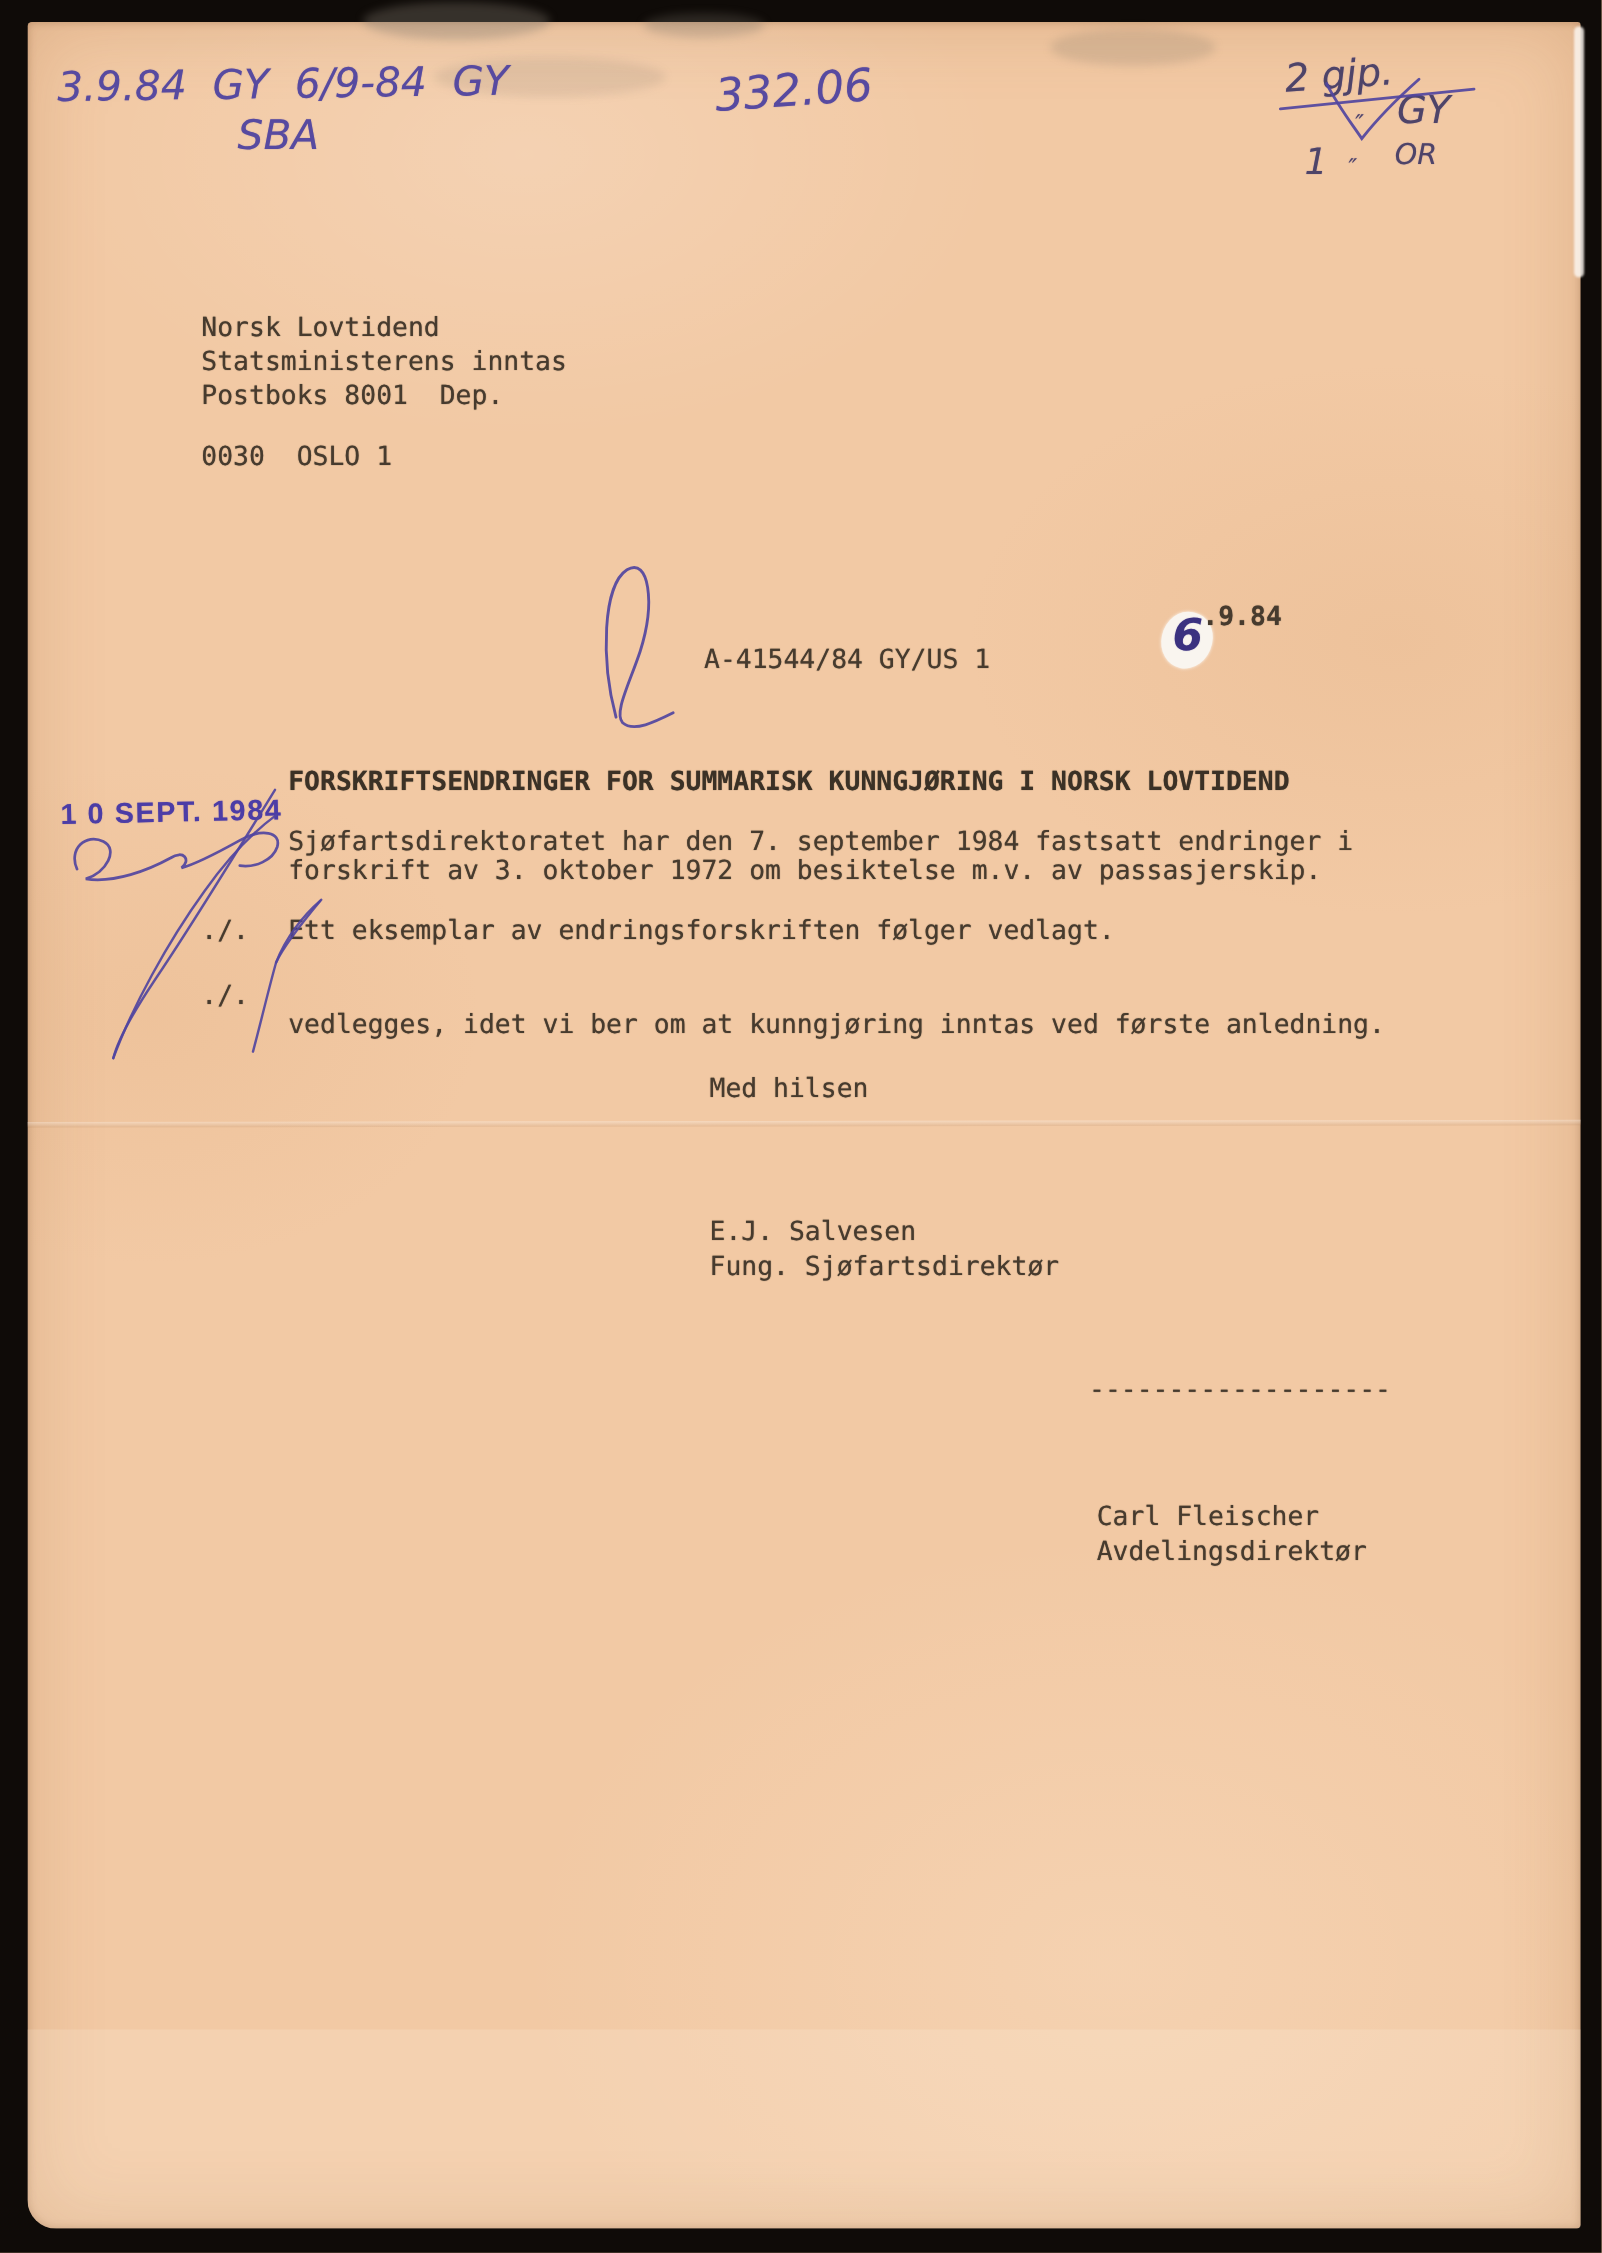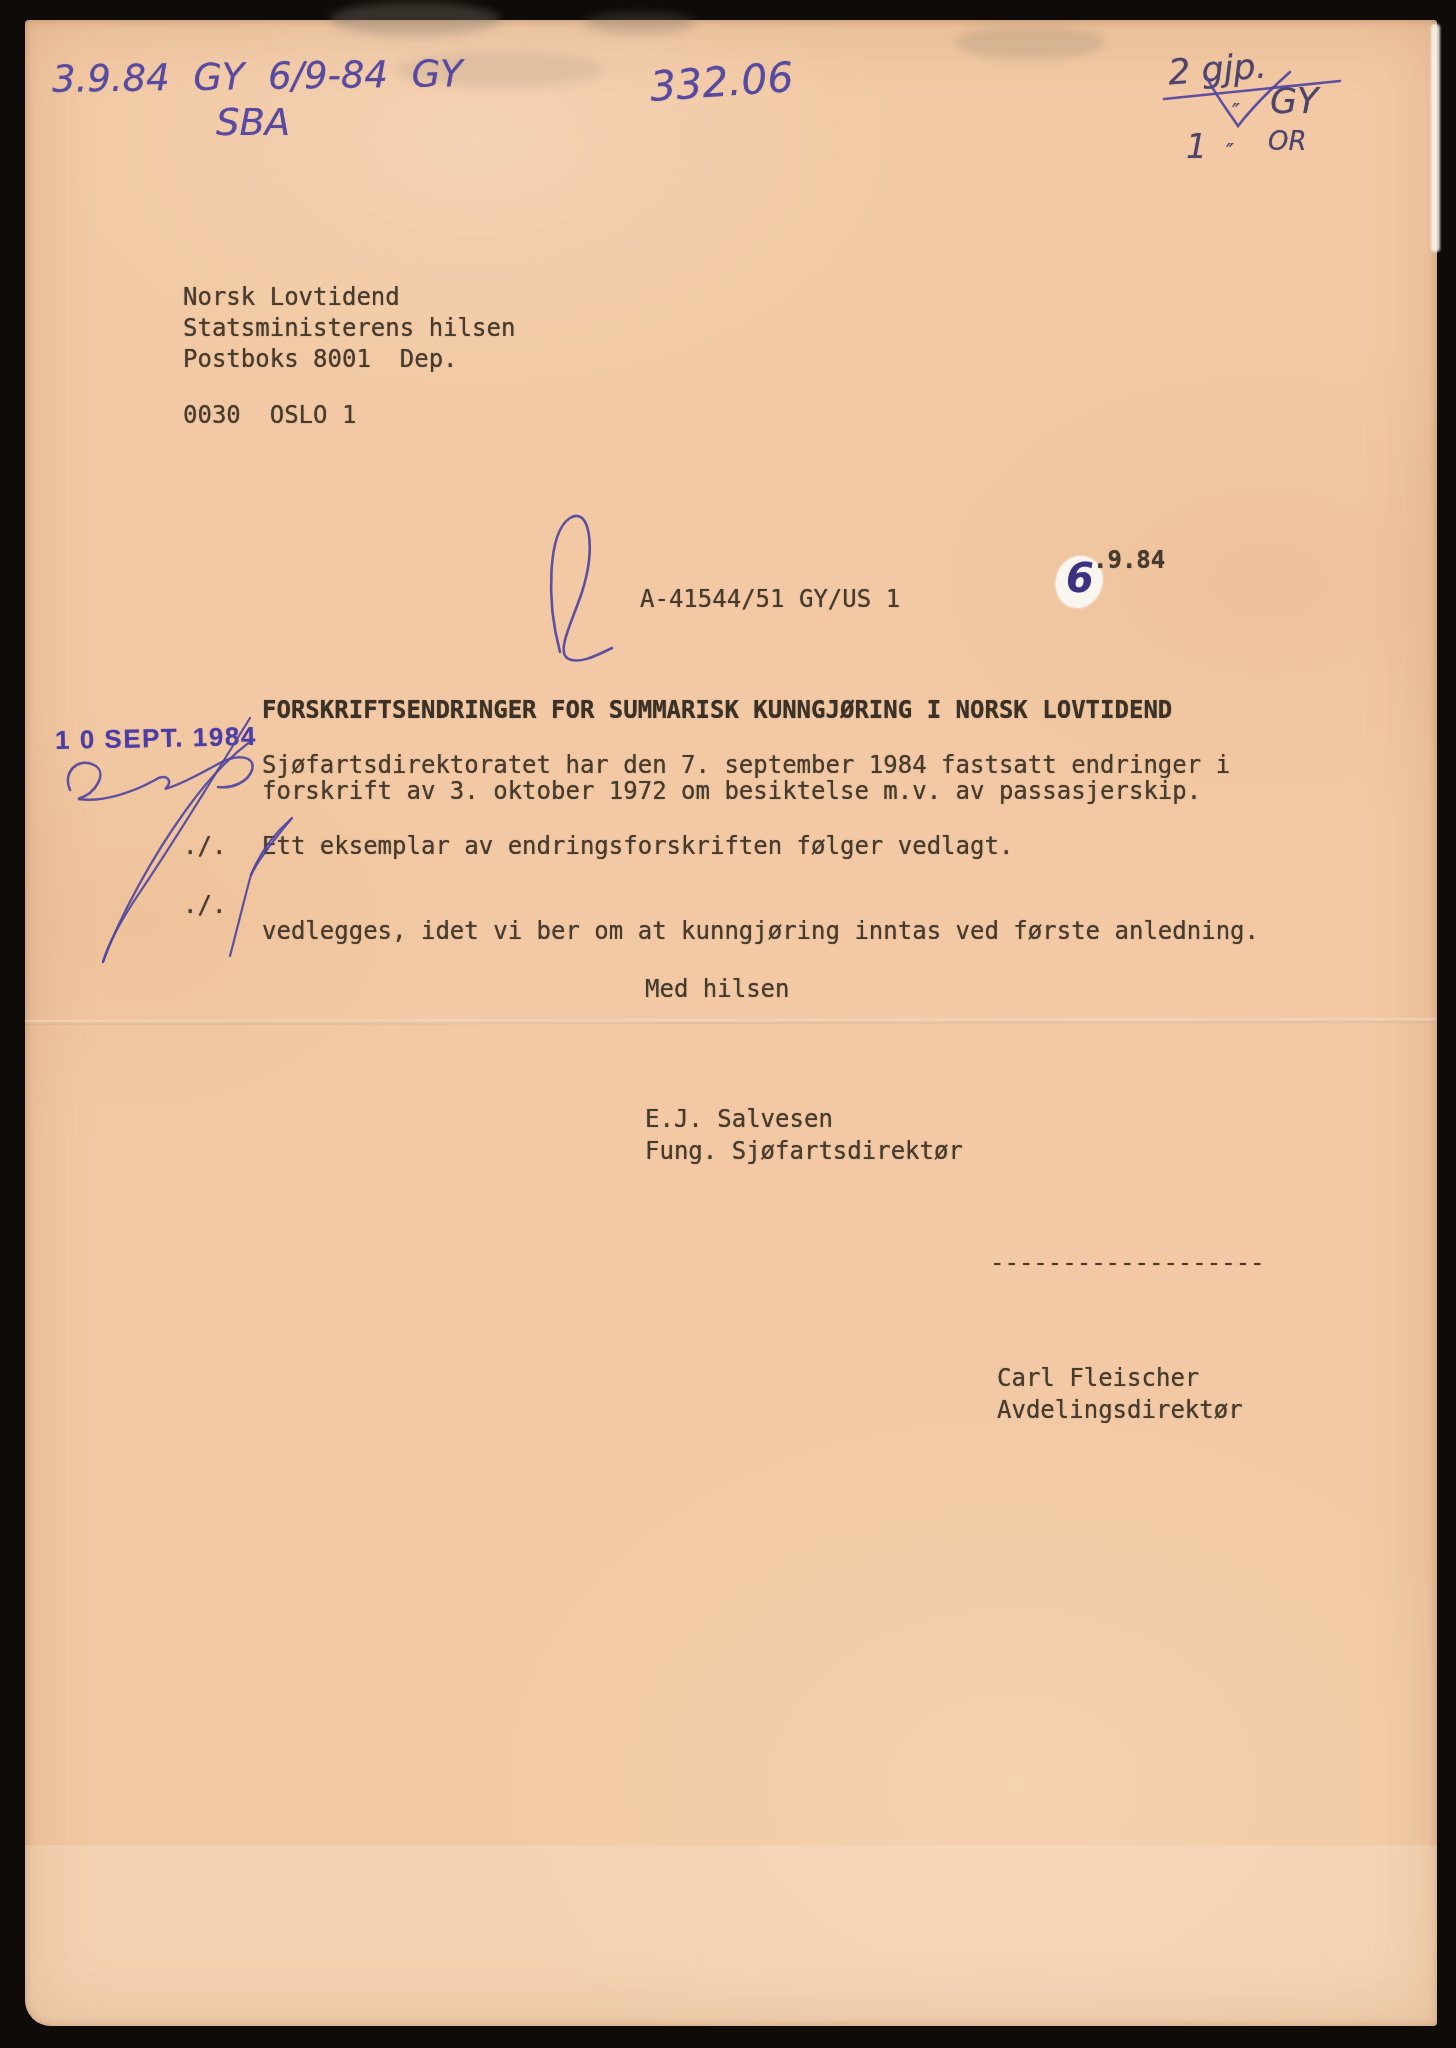--- a/index.html
+++ b/index.html
@@ -92,25 +92,25 @@
   <div class="hw" style="left:1168px;top:52px;font-size:35px;transform:rotate(-4deg);color:#4e4468;">2 gjp.</div>
   <div class="hw" style="left:1232px;top:102px;font-size:21px;color:#4e4468;">″</div>
   <div class="hw" style="left:1270px;top:84px;font-size:35px;color:#4e4468;">GY</div>
   <div class="hw" style="left:1186px;top:130px;font-size:33px;color:#4e4468;">1</div>
   <div class="hw" style="left:1226px;top:142px;font-size:21px;color:#4e4468;">″</div>
   <div class="hw" style="left:1268px;top:128px;font-size:26px;color:#4e4468;">OR</div>
 
   <div class="stamp">1 0 SEPT. 1984</div>
 
   <div class="t" style="left:183px;top:284px;">Norsk Lovtidend</div>
-  <div class="t" style="left:183px;top:315px;">Statsministerens hilsen</div>
+  <div class="t" style="left:183px;top:315px;">Statsministerens inntas</div>
   <div class="t" style="left:183px;top:346px;">Postboks 8001  Dep.</div>
   <div class="t" style="left:183px;top:402px;">0030  OSLO 1</div>
 
-  <div class="t" style="left:640px;top:586px;">A-41544/51 GY/US 1</div>
+  <div class="t" style="left:640px;top:586px;">A-41544/84 GY/US 1</div>
   <div class="whiteout"></div>
   <div class="hw" style="left:1066px;top:558px;font-size:40px;font-weight:bold;color:#3b3280;">6</div>
   <div class="t" style="left:1093px;top:547px;font-weight:bold;">.9.84</div>
 
   <div class="t bold" style="left:262px;top:697px;">FORSKRIFTSENDRINGER FOR SUMMARISK KUNNGJØRING I NORSK LOVTIDEND</div>
 
   <div class="t" style="left:262px;top:752px;">Sjøfartsdirektoratet har den 7. september 1984 fastsatt endringer i</div>
   <div class="t" style="left:262px;top:778px;">forskrift av 3. oktober 1972 om besiktelse m.v. av passasjerskip.</div>
 
   <div class="t" style="left:183px;top:833px;">./.</div>

